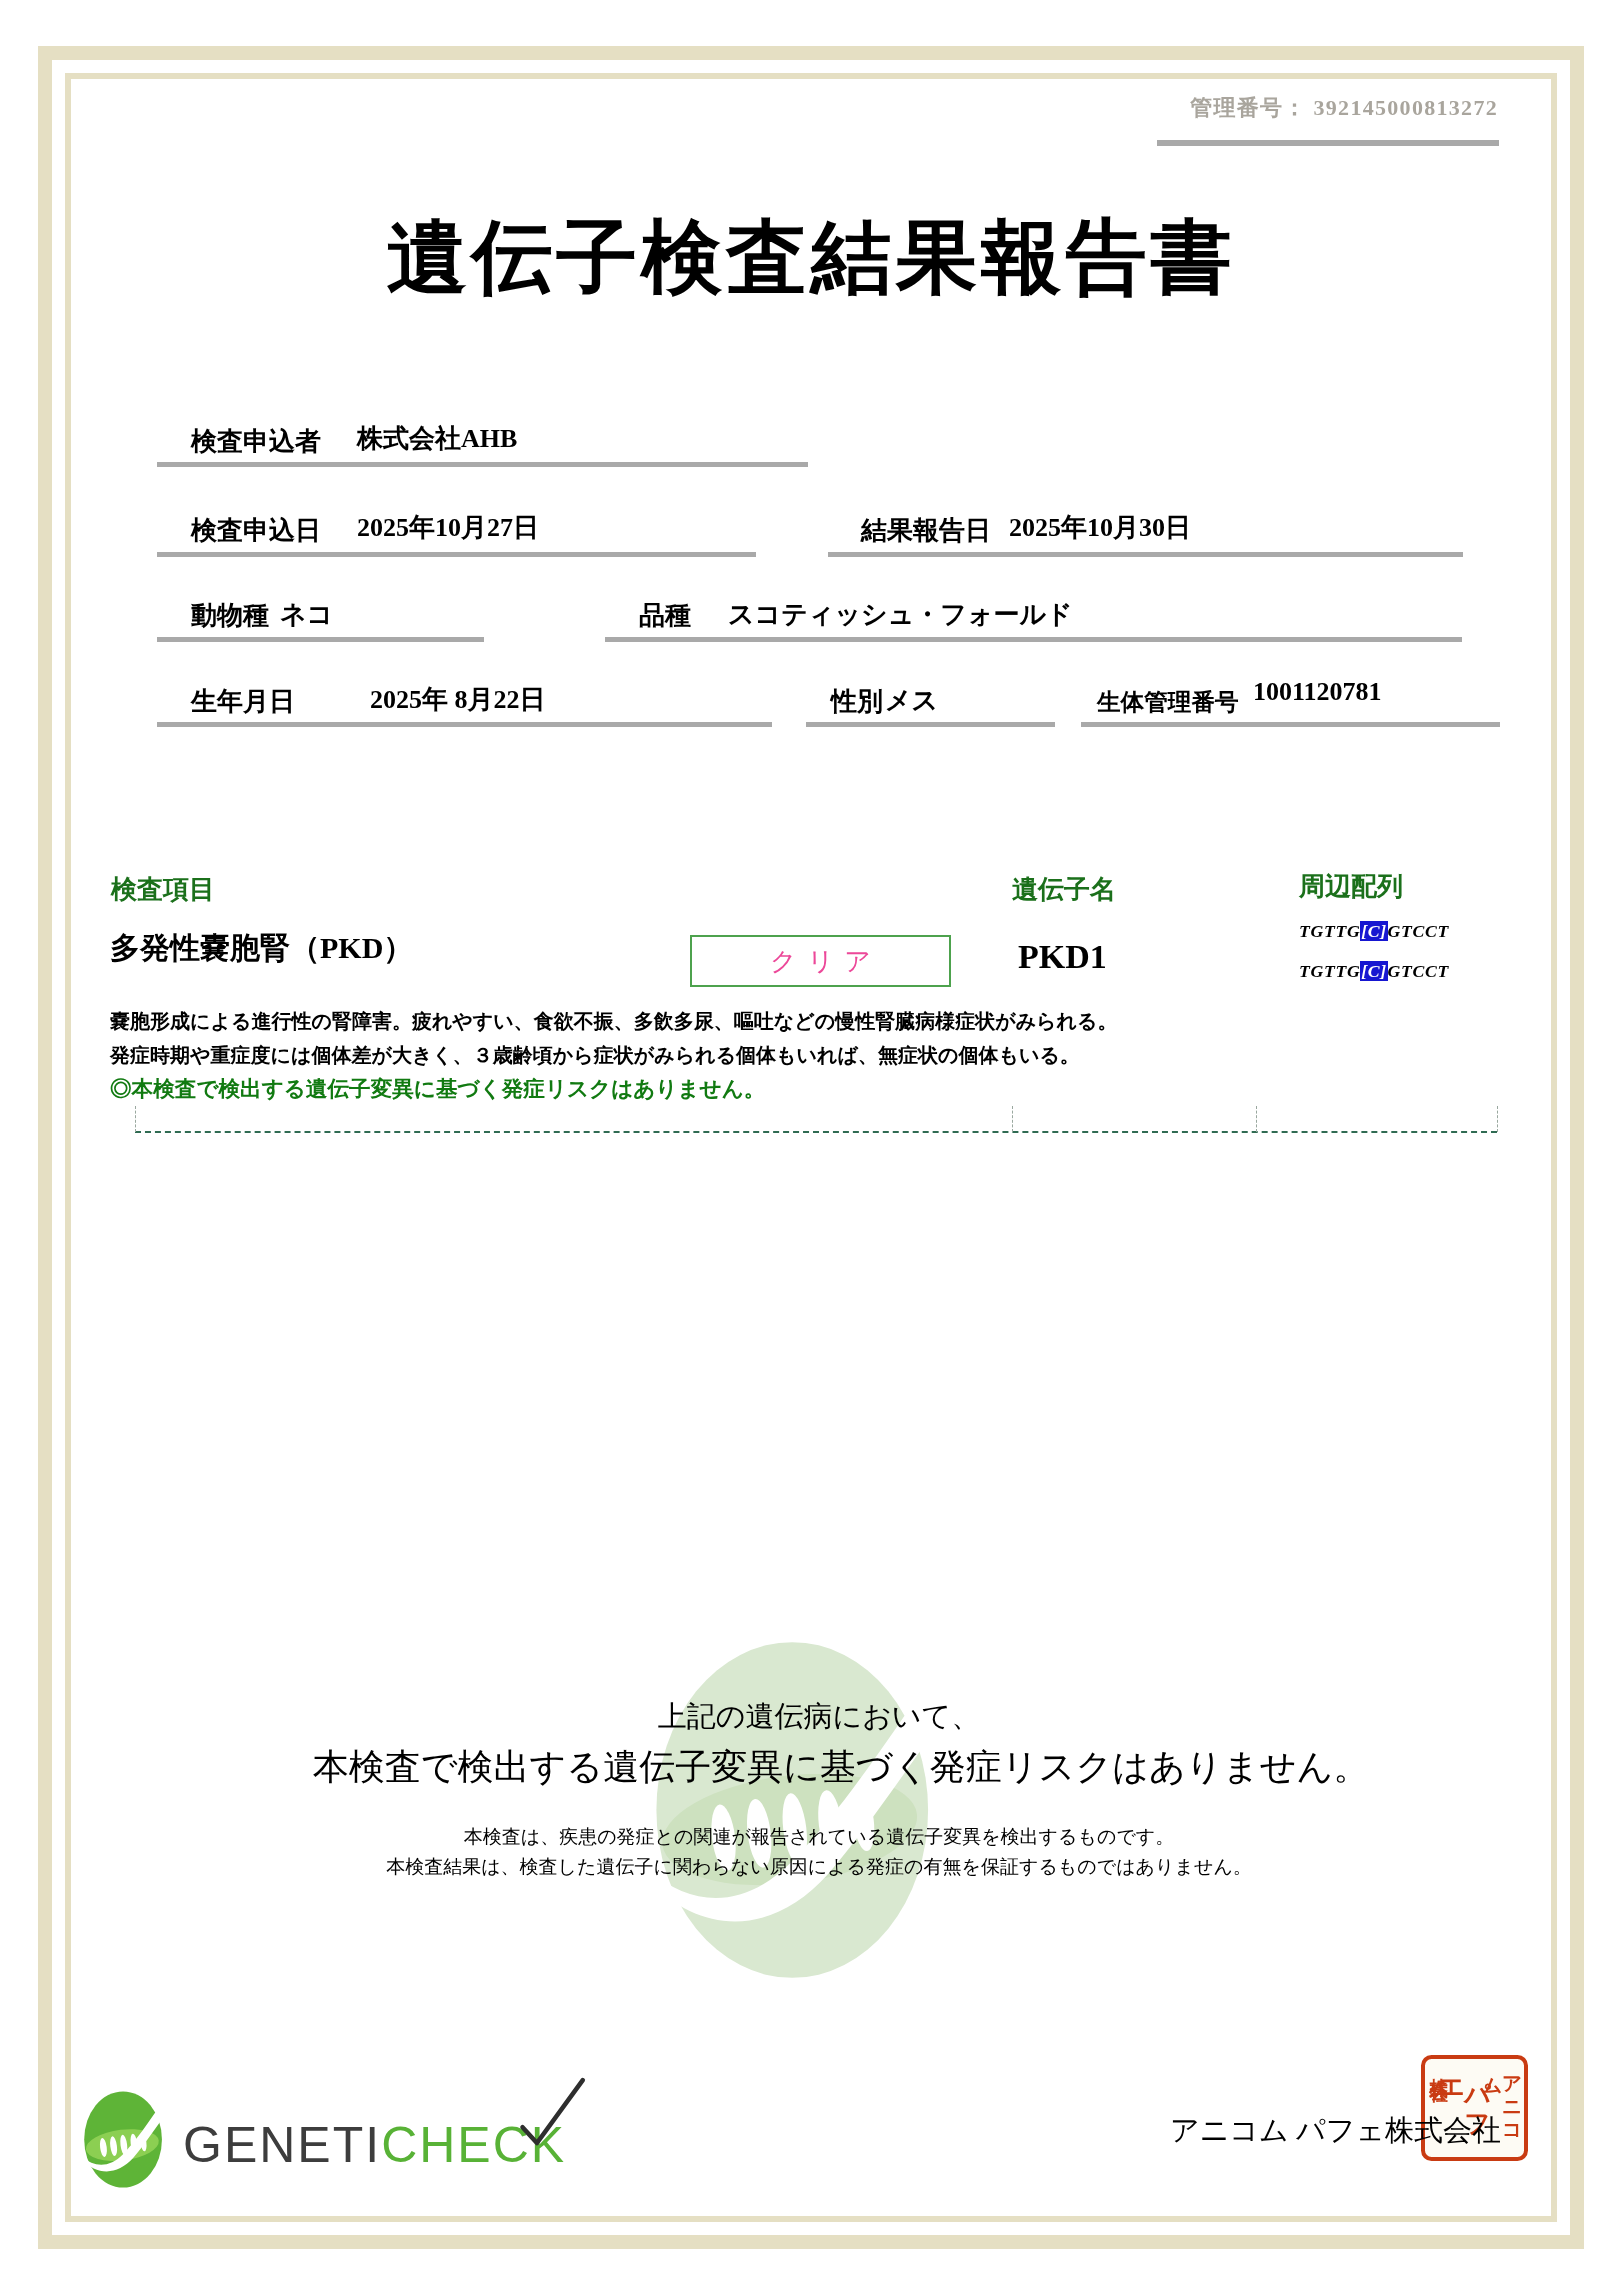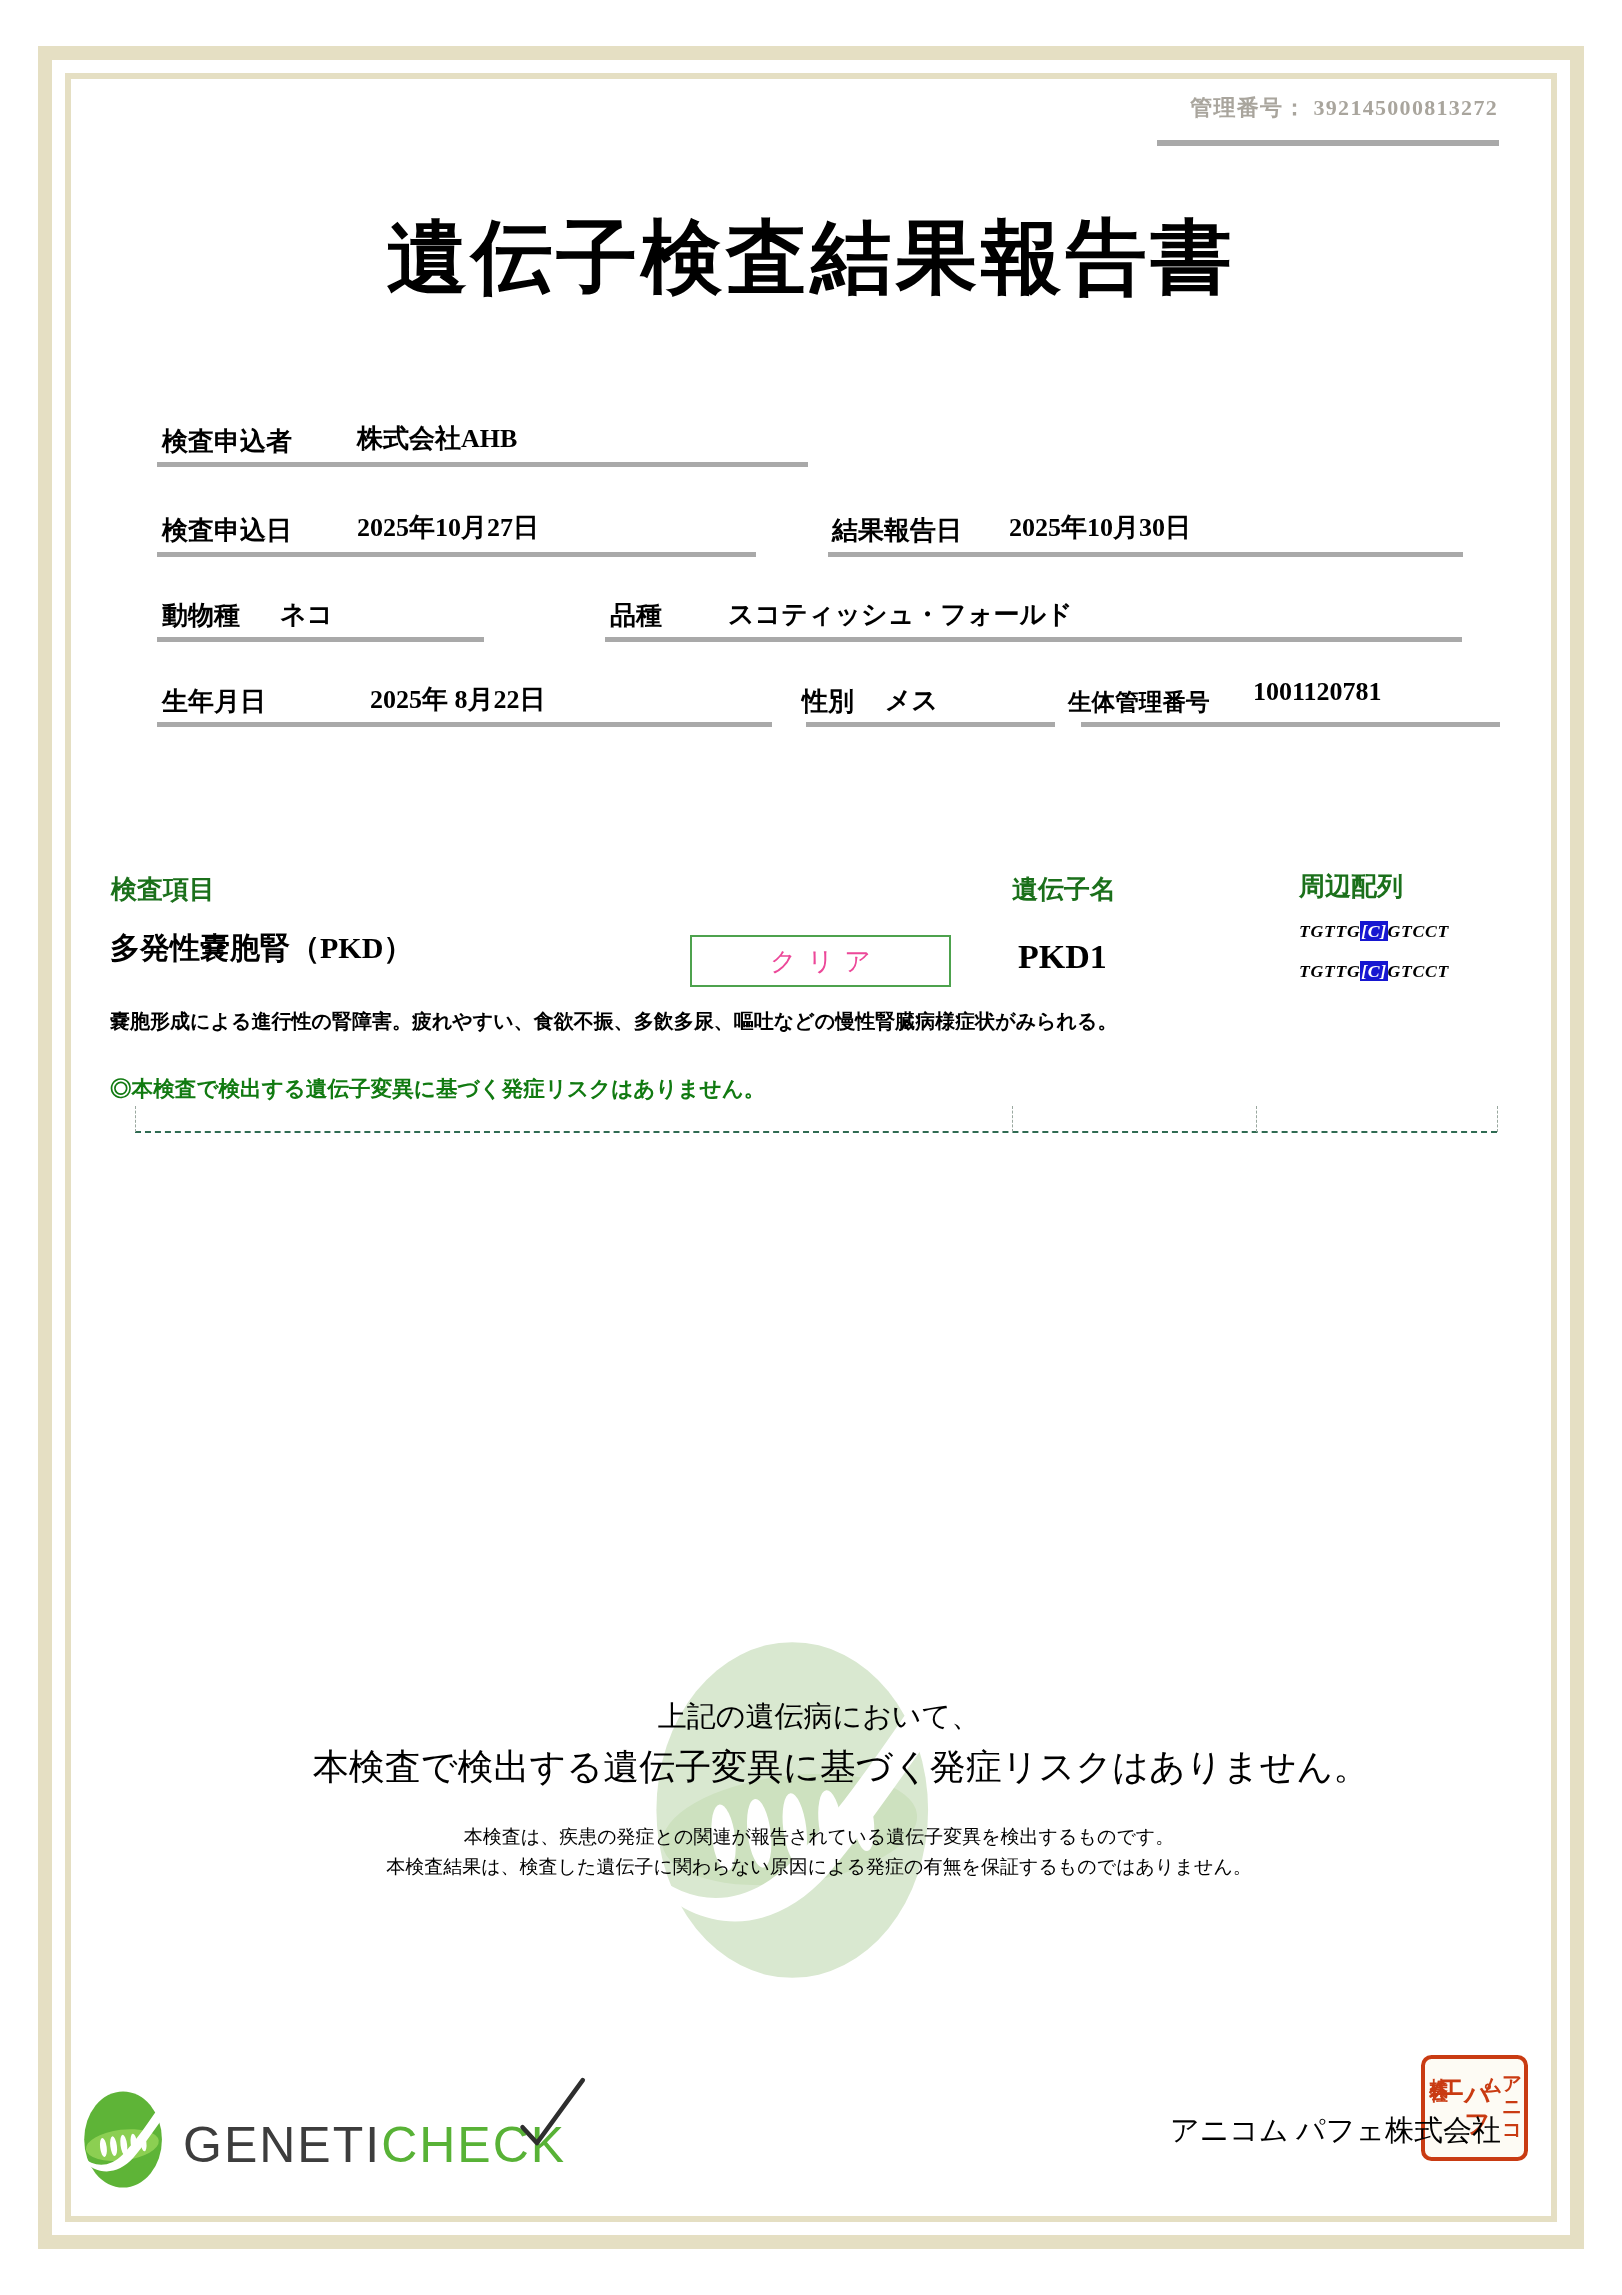--- a/index.html
+++ b/index.html
@@ -11,21 +11,21 @@
   .frame-inner{position:absolute;left:65px;top:73px;right:65px;bottom:73px;
                border:6.5px solid #e5dfc3;pointer-events:none;}
   .abs{position:absolute;}
   
   .mgmt{top:93px;right:124px;font-size:22px;color:#a9a59d;letter-spacing:1.3px;font-weight:bold;}
   .mgmt-bar{left:1157px;top:140px;width:342px;height:5.9px;background:#a9a9a9;}
   
   .title{left:0;right:0;top:204px;text-align:center;font-size:81px;font-weight:bold;
          letter-spacing:3.9px;}
   
-  .flabel{font-size:26px;font-weight:bold;white-space:nowrap;}
+  .flabel{font-size:26px;font-weight:bold;white-space:nowrap;margin-left:29px;}
   .fvalue{font-size:26px;font-weight:bold;white-space:nowrap;}
   .fbar{height:4.6px;background:#a9a9a9;}
   
   .ghead{font-size:26px;font-weight:bold;color:#1b701b;white-space:nowrap;}
   .item-name{left:110px;top:928px;font-size:30px;font-weight:bold;white-space:nowrap;}
   .clear-box{left:690px;top:935px;width:257px;height:48px;border:2.6px solid #4da24d;
              display:flex;align-items:center;justify-content:center;}
   .clear-box span{color:#ec4899;font-size:26px;letter-spacing:10.5px;padding-left:10.5px;}
   .gene-value{left:1018px;top:938px;font-size:34px;font-weight:600;}
   .seq{font-size:17.7px;font-weight:600;letter-spacing:0.7px;white-space:nowrap;
@@ -116,20 +116,21 @@
   <div class="abs gene-value">PKD1</div>
 
   <div class="abs seq" style="left:1299px;top:921px">
     <span>TGTTG</span><span class="variant">[C]</span><span>GTCCT</span>
   </div>
   <div class="abs seq" style="left:1299px;top:961px">
     <span>TGTTG</span><span class="variant">[C]</span><span>GTCCT</span>
   </div>
 
   <div class="abs desc" style="top:1008px">嚢胞形成による進行性の腎障害。疲れやすい、食欲不振、多飲多尿、嘔吐などの慢性腎臓病様症状がみられる。</div>
+  <div class="abs desc" style="top:1042px">発症時期や重症度には個体差が大きく、３歳齢頃から症状がみられる個体もいれば、無症状の個体もいる。</div>
   <div class="abs risk">◎本検査で検出する遺伝子変異に基づく発症リスクはありません。</div>
 
   <div class="abs dash-bottom"></div>
   <div class="abs dash-tick" style="left:135px"></div>
   <div class="abs dash-tick" style="left:1012px"></div>
   <div class="abs dash-tick" style="left:1256px"></div>
   <div class="abs dash-tick" style="left:1497px"></div>
 
   <svg class="abs watermark" viewBox="0 0 240 270" aria-hidden="true">
     <ellipse cx="112" cy="135" rx="106" ry="131" fill="#d9e8d0"></ellipse>

